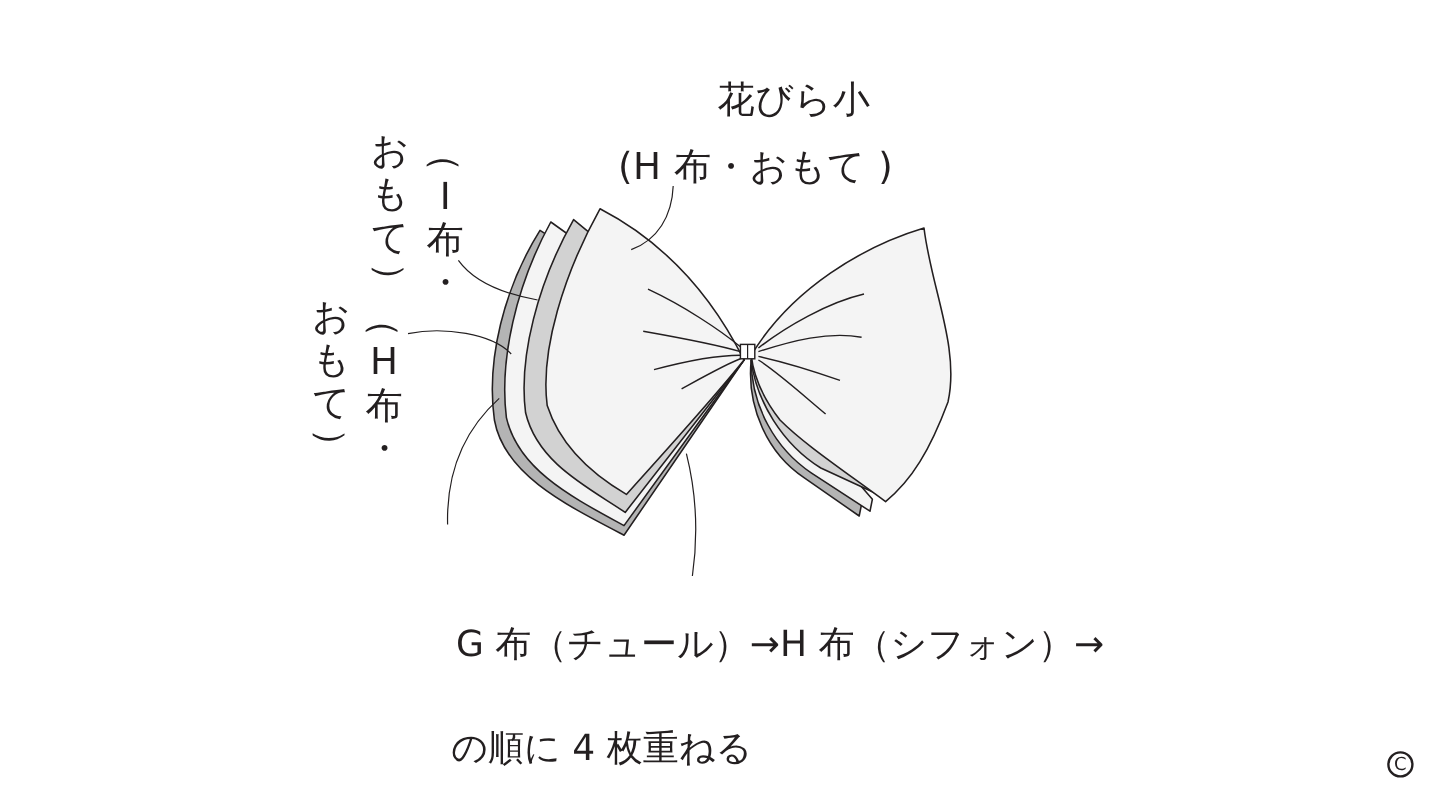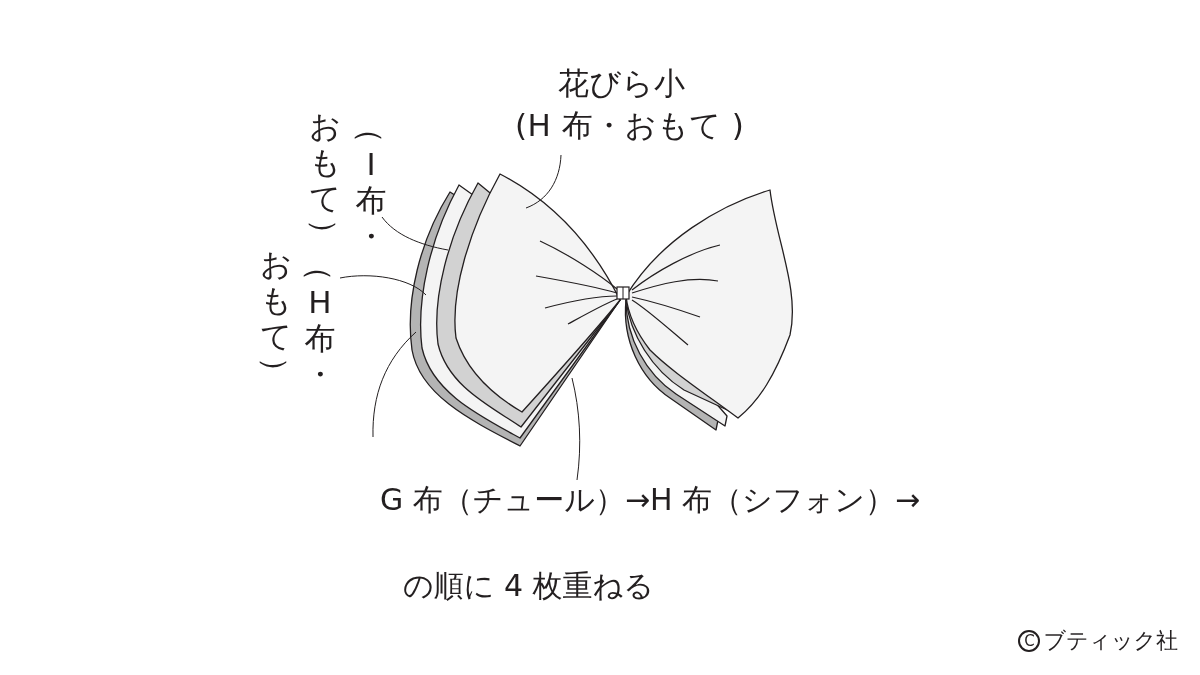--- a/index.html
+++ b/index.html
@@ -4,21 +4,21 @@
   <style>
     html, body { margin: 0; padding: 0; background: #ffffff; }
     body { width: 1200px; height: 675px; position: relative; overflow: hidden;
            font-family: "DejaVu Sans", "Liberation Sans", sans-serif; color: #231f20; }
     .stage { position: absolute; left: 0; top: 0; width: 1200px; height: 675px; }
     svg.art { position: absolute; left: 0; top: 0; }
     .lbl { position: absolute; font-size: 31px; line-height: 38px; white-space: nowrap; letter-spacing: 0.5px; }
     .vcol { position: absolute; width: 40px; font-size: 31px; line-height: 36px; text-align: center; white-space: normal; }
     .vcol span { display: block; }
     .rot { display: block; transform: rotate(90deg); }
-    .note { position: absolute; font-size: 30px; line-height: 40px; white-space: nowrap; }
+    .note { position: absolute; font-size: 30px; line-height: 40px; white-space: nowrap; margin-top: 38px; }
     .credit { position: absolute; right: 22px; top: 626px; font-size: 22px; line-height: 30px; white-space: nowrap; display: flex; align-items: center; gap: 3px; }
     .copy-icon { display: inline-flex; width: 22px; height: 22px; border: 2px solid #231f20; border-radius: 50%;
                  align-items: center; justify-content: center; font-size: 15px; line-height: 1; box-sizing: border-box; }
   </style>
 </head>
 <body>
 
 <div class="stage">
 
   <svg class="art" width="1200" height="675" viewBox="0 0 1200 675">
@@ -58,22 +58,22 @@
 
     <g stroke="#231f20" stroke-width="1" fill="none">
       <path d="M561,155 C560,180 548,200 526,208"></path>
       <path d="M382,217 C395,235 420,245 448,250"></path>
       <path d="M340,278 C370,272 410,278 426,295"></path>
       <path d="M373,437 C372,395 385,360 416,332"></path>
       <path d="M577,480 C582,445 580,410 572,378"></path>
     </g>
   </svg>
 
-  <div class="lbl" style="left:558px; top:64px;text-align:right;">花びら小</div>
-  <div class="lbl" style="left:515px; top:106px;">(H 布・おもて )</div>
+  <div class="lbl" style="left:598px; top:64px;text-align:right;">花びら小</div>
+  <div class="lbl" style="left:515px; top:120px;">(H 布・おもて )</div>
 
   <div class="vcol" style="left:351px; top:110px;">
     <span class="rot">（</span>
     <span>I</span>
     <span>布</span>
     <span>・</span>
   </div>
   <div class="vcol" style="left:305px; top:108px;">
     <span>お</span>
     <span>も</span>
@@ -89,19 +89,18 @@
   </div>
   <div class="vcol" style="left:256px; top:246px;">
     <span>お</span>
     <span>も</span>
     <span>て</span>
     <span class="rot">）</span>
   </div>
 
 
   <div class="note" style="left:380px; top:480px;">G 布（チュール）→H 布（シフォン）→</div>
-  <div class="note" style="left:403px; top:566px;">の順に 4 枚重ねる</div>
+  <div class="note" style="left:376px; top:566px;">の順に 4 枚重ねる</div>
 
   <div class="credit">
     <span class="copy-icon">C</span>
-    <span>ブティック社</span>
   </div>
 </div>
 
 </body></html>

